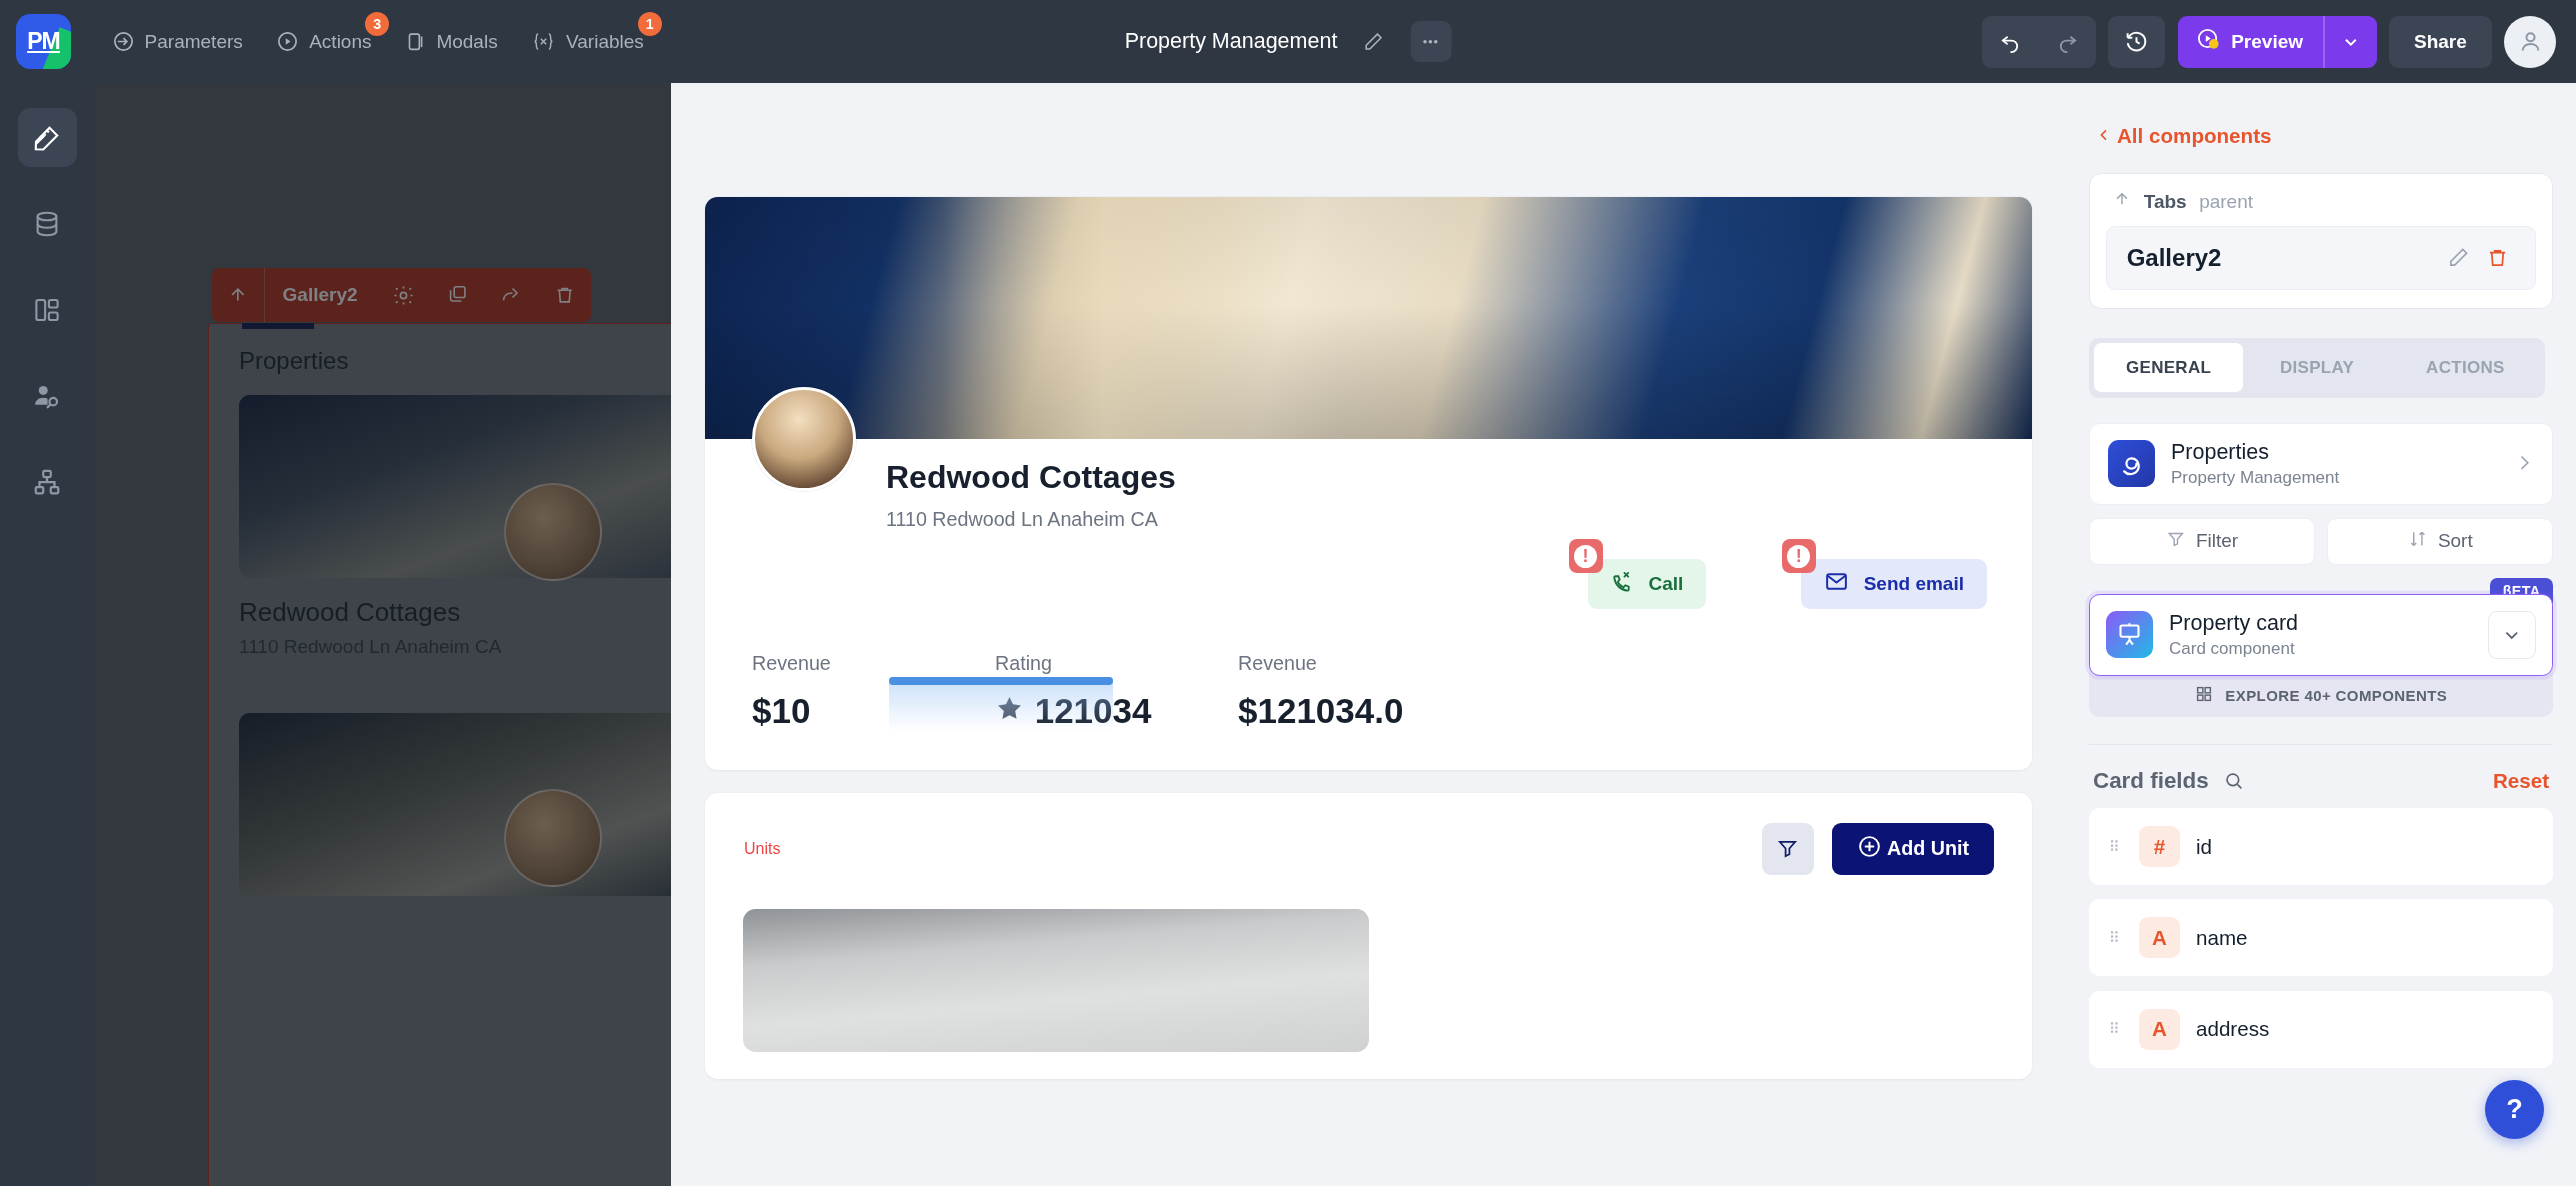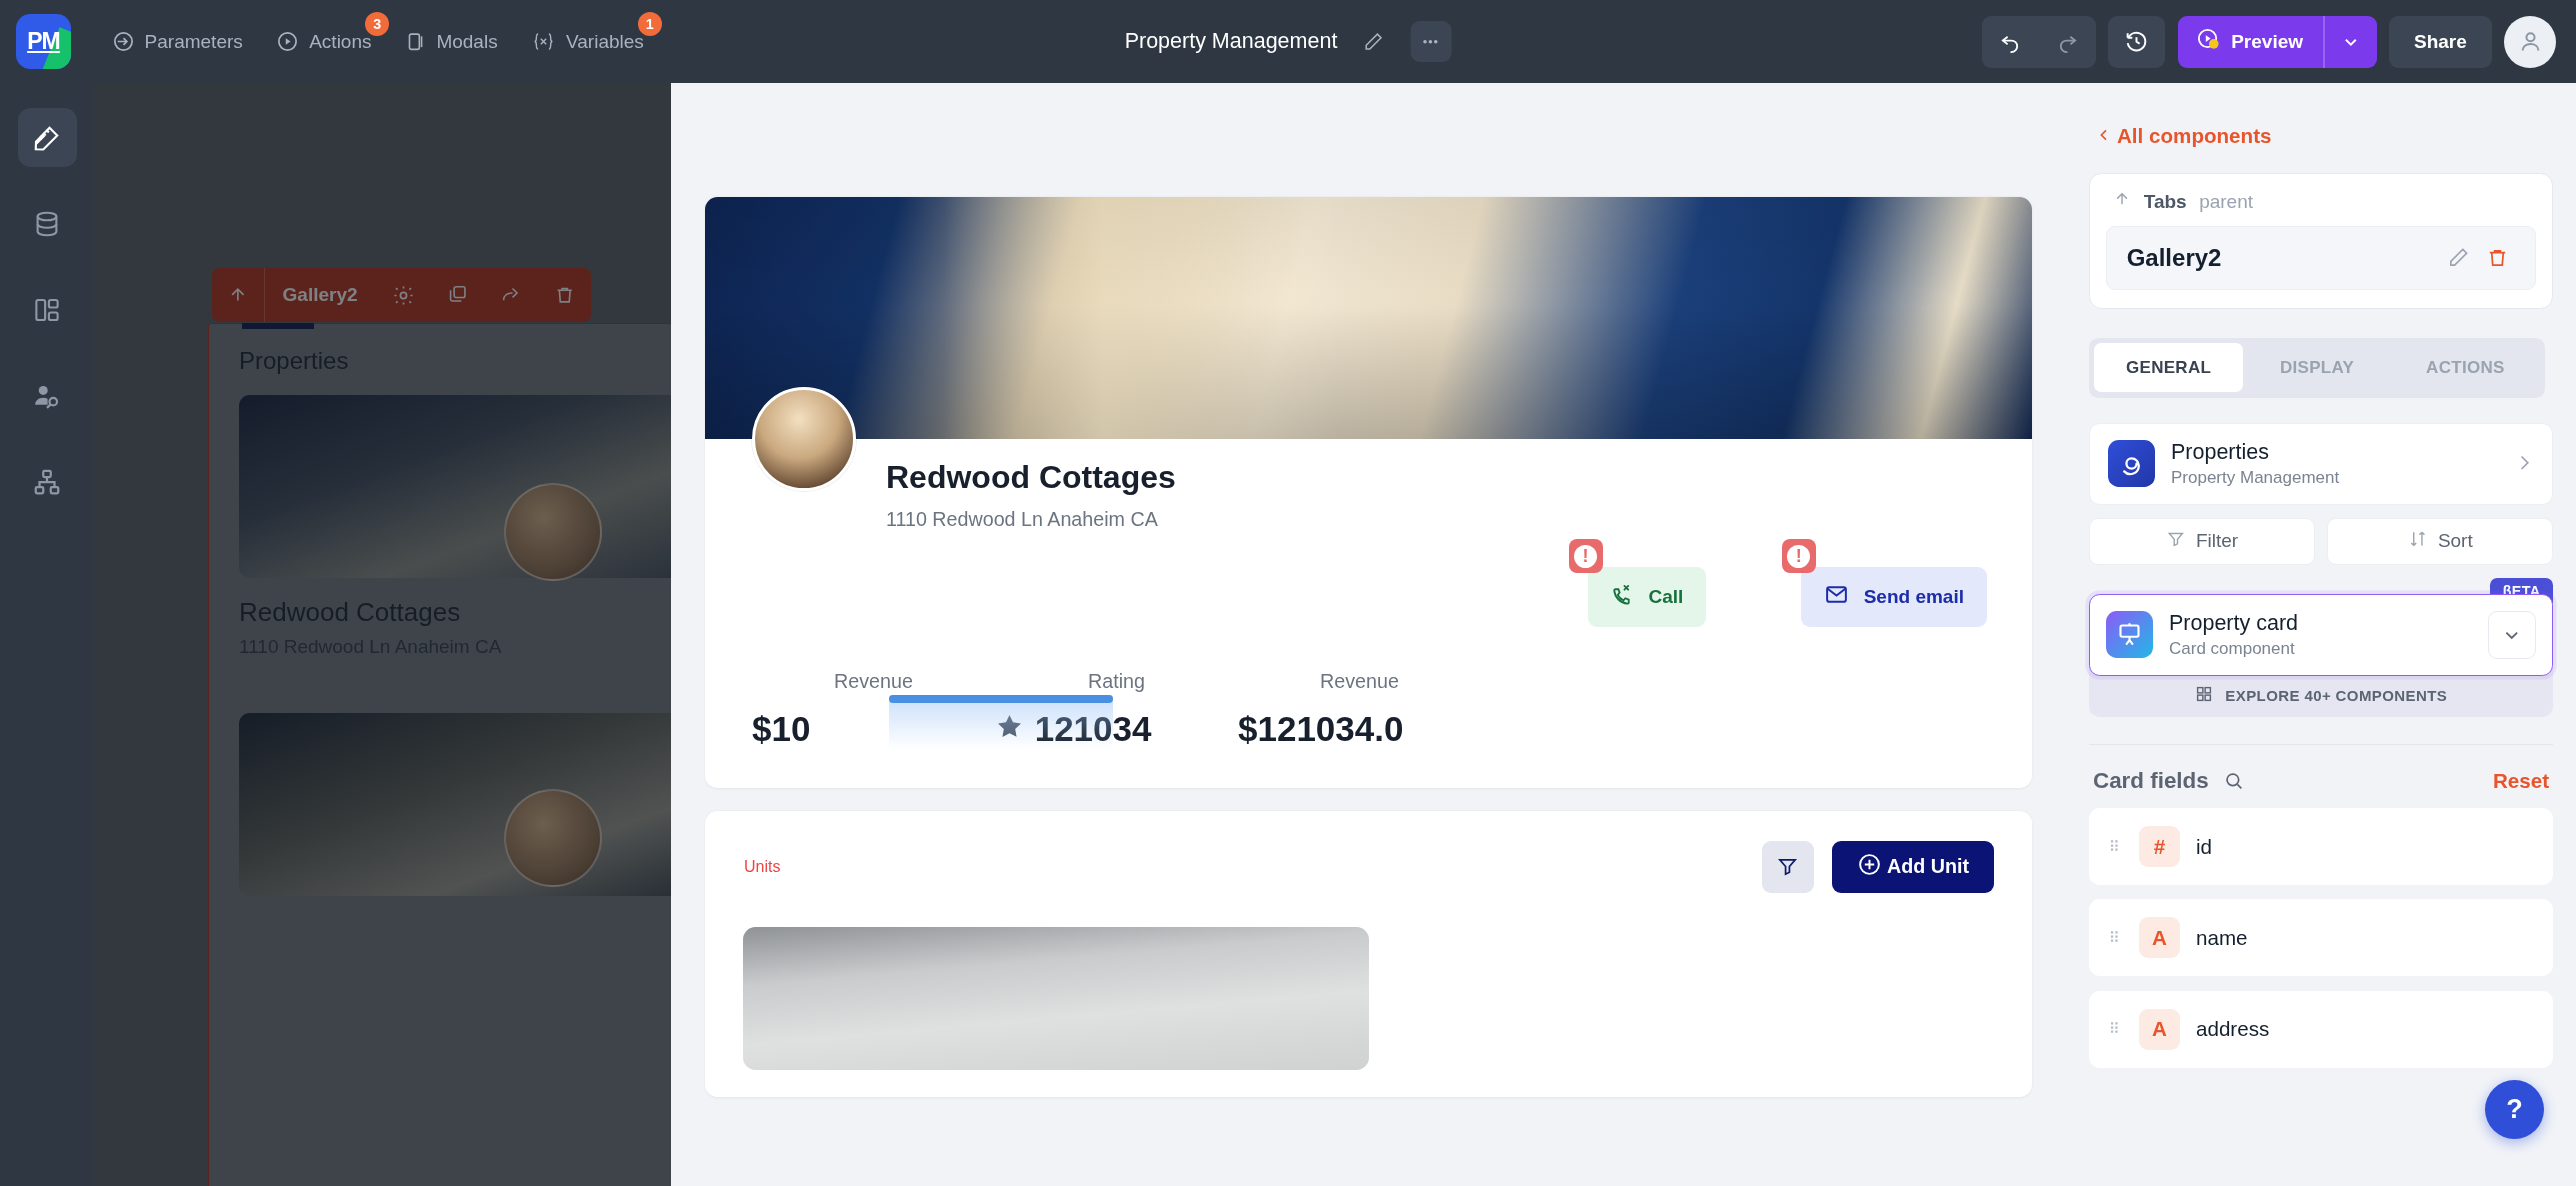--- a/index.html
+++ b/index.html
@@ -179,27 +179,27 @@
     position: absolute; left: -19.7px; top: -19.7px; width: 34px; height: 34px;
     background: #e96a6a; border-radius: 8px;
     display: flex; align-items: center; justify-content: center; z-index: 3;
   }
   .err-badge .dot {
     width: 23px; height: 23px; border-radius: 50%; background: #fff;
     display: flex; align-items: center; justify-content: center;
     color: #e96a6a; font-size: 18px; font-weight: bold; line-height: 1;
   }
   .btn-soft {
-    display: flex; align-items: center; gap: 14.3px; height: 60px;
-    padding: 0 23px; border-radius: 9px; font-size: 19px; font-weight: bold; cursor: pointer; margin-top: 8px;
+    display: flex; align-items: center; gap: 14.3px; height: 50px;
+    padding: 0 23px; border-radius: 9px; font-size: 19px; font-weight: bold; cursor: pointer;
   }
   .btn-call { background: #e4f5e9; color: #17713c; }
   .btn-email { background: #e4e8fb; color: #1b2da8; }
 
-  .stats-row { display: flex; padding: 43px 0 39px 47px; position: relative; text-align: center; }
+  .stats-row { display: flex; padding: 43px 0 39px 47px; position: relative; }
   .stat { width: 243px; }
   .stat-label { font-size: 19.7px; color: #6b7480; }
   .stat-value { font-size: 35px; font-weight: bold; color: #17202c; margin-top: 16px; display: flex; align-items: center; gap: 10.7px; }
   .drop-ind {
     position: absolute; left: 184px; top: 68px; width: 224px; height: 54px;
     background: linear-gradient(180deg, rgba(156,196,246,.55), rgba(156,196,246,0));
     border-radius: 2.7px;
   }
   .drop-ind::before {
     content:""; position:absolute; top:0; left:0; right:0; height: 8px;

